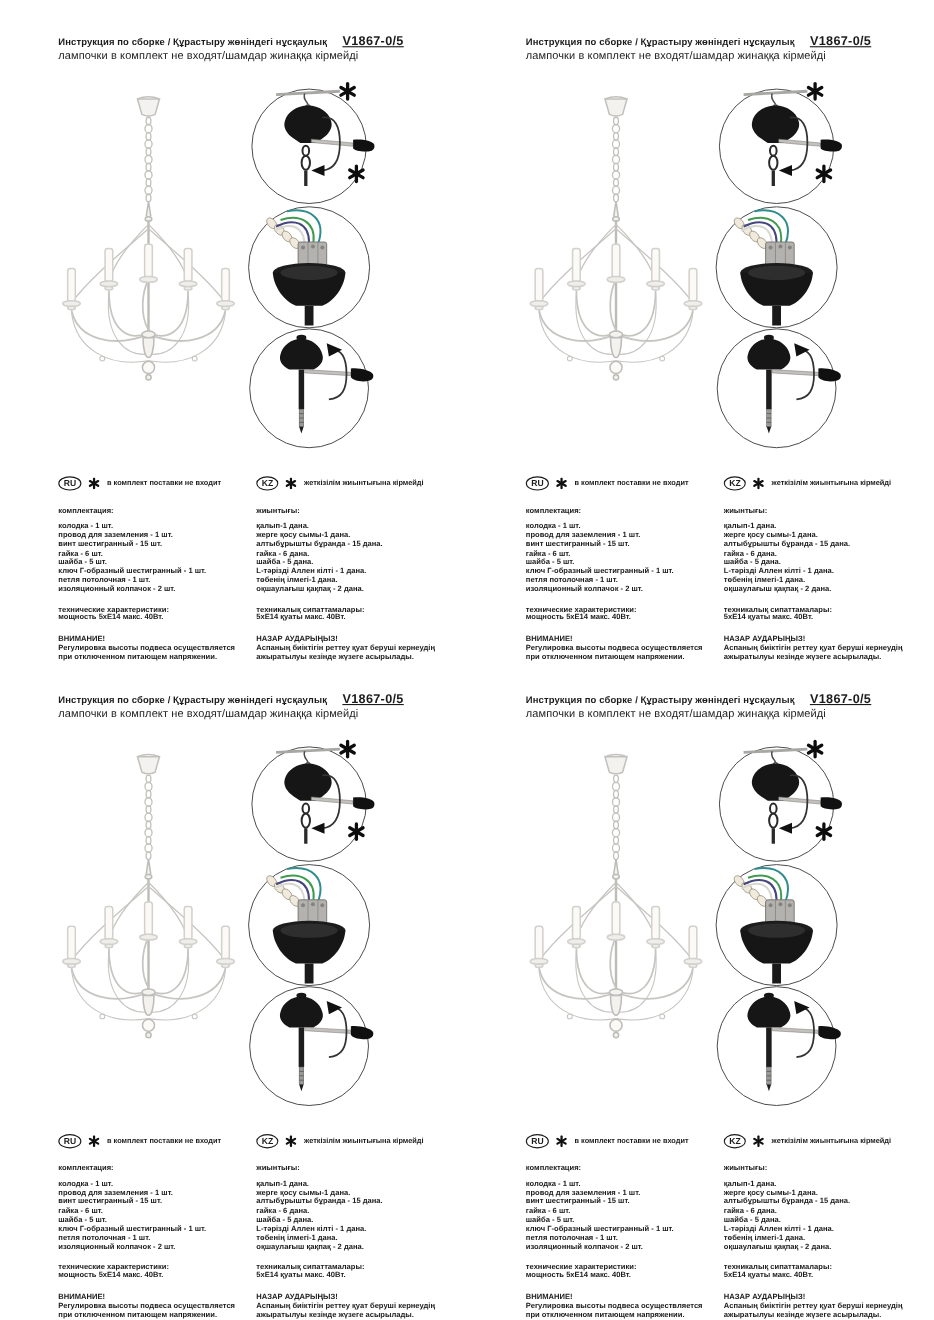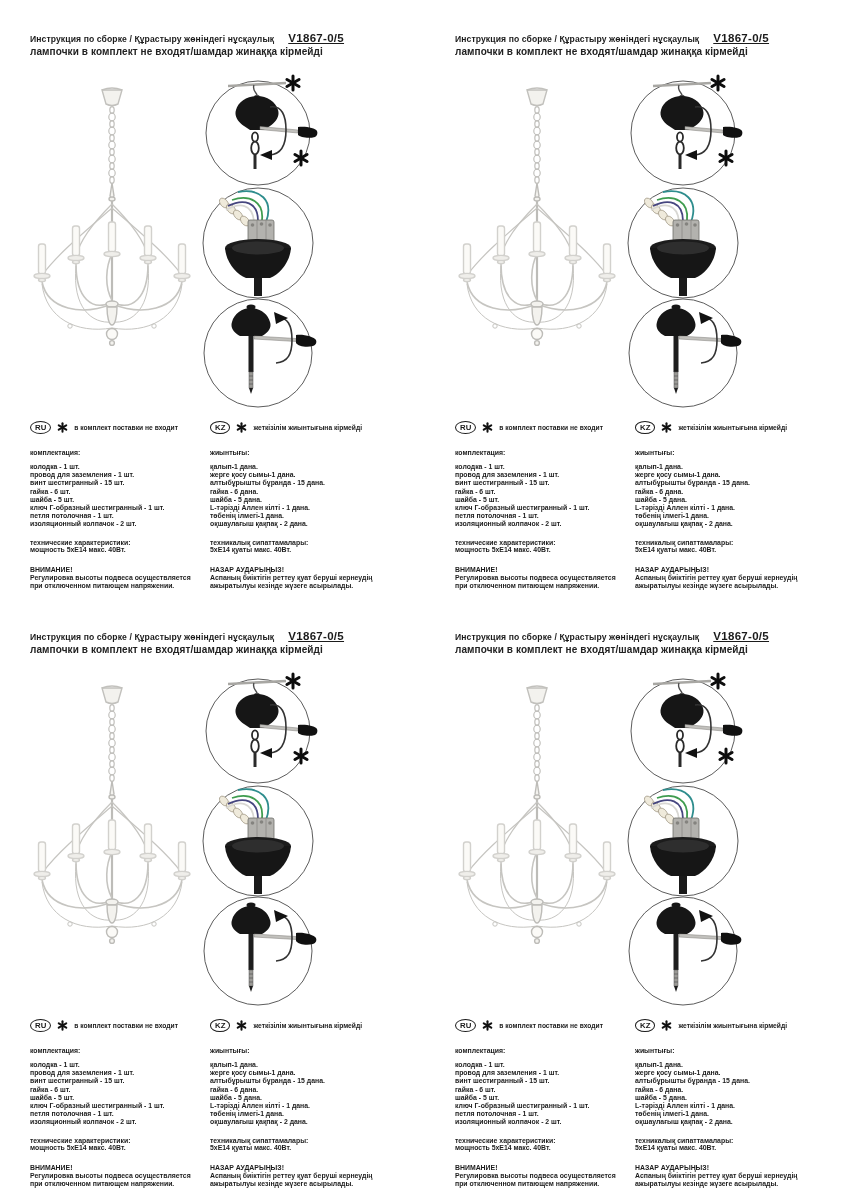--- a/index.html
+++ b/index.html
@@ -1,28 +1,28 @@
 <!DOCTYPE html>
 <html><head>
 <meta charset="utf-8">
 <style>
   html,body{margin:0;padding:0;background:#fff;}
   .page{position:relative;width:849px;height:1200px;background:#ffffff;overflow:hidden;
         font-family:"Liberation Sans",sans-serif;color:#1b1b1b;}
-  .cell{position:absolute;width:424px;height:598px;}
+  .cell{position:absolute;width:424px;height:598px;margin-left:23px;}
   #q1{left:0;top:0}#q2{left:425px;top:0}#q3{left:0;top:598px}#q4{left:425px;top:598px}
   .sheet{position:relative;width:100%;height:100%;}
   .hdr{position:absolute;left:30px;top:32px;width:385px;}
   .h1row{display:flex;align-items:baseline;gap:14px;}
   .t1{font-size:8.6px;font-weight:700;letter-spacing:.1px;white-space:nowrap;}
   .model{font-size:11.5px;font-weight:700;letter-spacing:.3px;text-decoration:underline;}
-  .t2{font-size:10px;font-weight:700;margin-top:2px;letter-spacing:.1px;color:#222;white-space:nowrap;}
+  .t2{font-size:10px;font-weight:400;margin-top:2px;letter-spacing:.1px;color:#222;white-space:nowrap;}
   .chandelier{position:absolute;left:30px;top:86px;}
   .circles{position:absolute;left:200px;top:70px;}
-  .col{position:absolute;top:421px;}
+  .col{position:absolute;top:433px;}
   .col.ru{left:30px;width:175px;}
   .col.kz{left:210px;width:195px;}
   .badge-row{display:flex;align-items:center;gap:6px;height:13px;}
   .badge{border:1.2px solid #1a1a1a;border-radius:50%;font-size:7.8px;font-weight:700;
          padding:0 4px;height:11px;line-height:11px;display:inline-block;}
   .note{font-size:6.7px;font-weight:700;white-space:nowrap;}
   .star6{display:inline-flex;align-items:center;}
   .list-title{font-size:6.9px;font-weight:700;margin-top:15px;white-space:nowrap;}
   .items{margin-top:7px;}
   .items>div,.pitem{font-size:6.9px;font-weight:700;line-height:8.2px;white-space:nowrap;}

